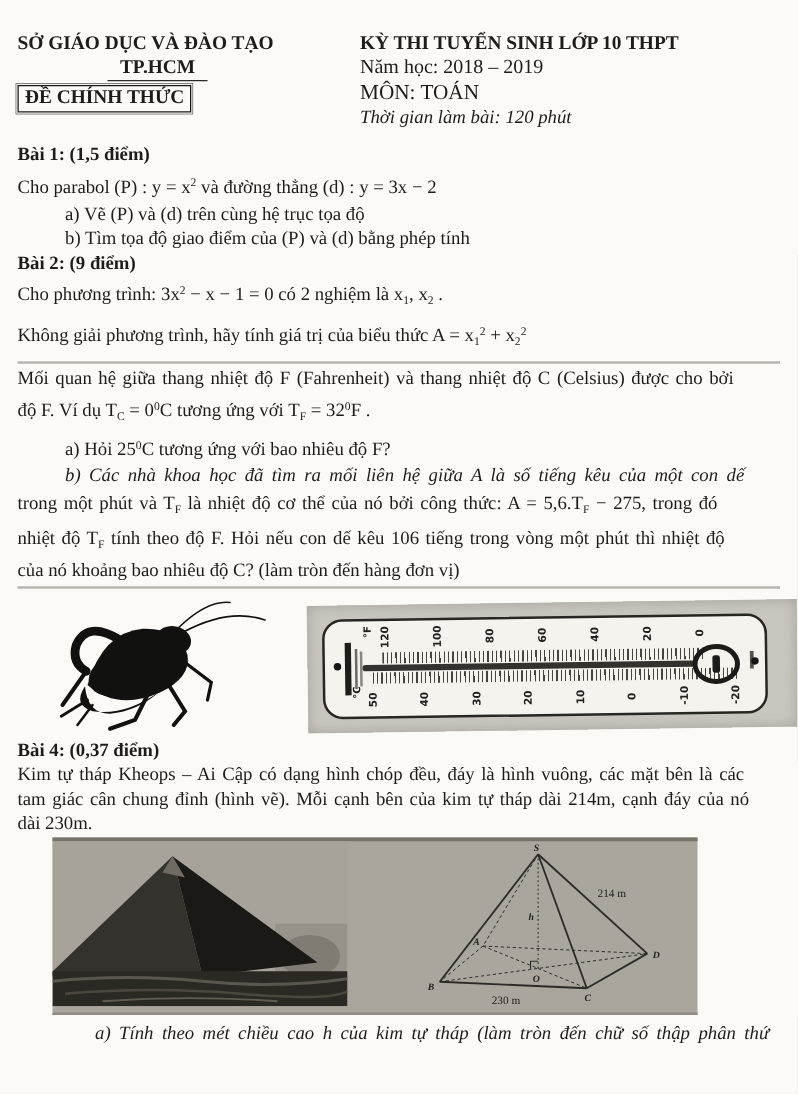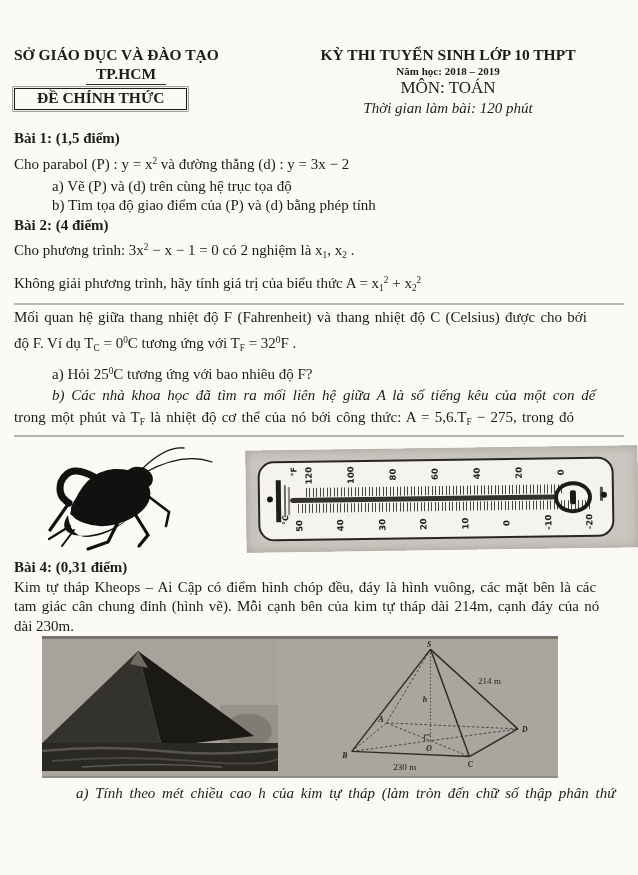--- a/index.html
+++ b/index.html
@@ -1,27 +1,27 @@
 <!DOCTYPE html>
 <html lang="vi"><head>
 <meta charset="utf-8">
 <style>
   html,body{margin:0;padding:0;background:#e8e8e6;}
   .page{position:relative;width:638px;height:875px;margin:0 auto;background:#fbfaf7;overflow:hidden;
         font-family:"Liberation Serif","DejaVu Serif",serif;color:#1c1c1a;}
   
-  .hdr{display:flex;margin:46px 18px 0 14px;}
+  .hdr{display:flex;margin:26px 18px 0 14px;}
   .hdr-left{width:224px;}
   .hl1{font-weight:bold;font-size:15.5px;white-space:nowrap;}
   .hl2wrap{text-align:center;margin-top:1px;font-family:Liberation Serif, serif;}
   .hl2{display:inline-block;font-weight:bold;font-size:15.5px;border-bottom:1.6px solid #2a2a28;padding:0 10px 1px;}
-  .hbox{display:inline-block;font-weight:bold;font-size:15.5px;border:1.8px solid #1a1a18;padding:0 22px 2px;margin-top:3px;box-shadow:0 0 0 1px #f0efec,0 0 0 1.5px #4a4a46;}
-  .hdr-right{margin-left:auto;width:320px;text-align:center;margin-right:12px;}
+  .hbox{display:inline-block;font-weight:bold;font-size:15.5px;border:1.8px solid #1a1a18;padding:0 5px 2px;margin-top:3px;box-shadow:0 0 0 1px #f0efec,0 0 0 1.5px #4a4a46;}
+  .hdr-right{margin-left:auto;width:320px;text-align:left;margin-right:12px;}
   .hr1{font-weight:bold;font-size:15.5px;white-space:nowrap;}
-  .hr2{font-weight:bold;font-size:11px;margin-top:1px;}
+  .hr2{font-weight:normal;font-size:16px;margin-top:1px;}
   .hr3{font-weight:normal;font-size:17px;margin-top:1px;}
   .hr4{font-style:italic;font-size:15px;margin-top:2px;}
   
   .main{margin:12px 14px 0 14px;font-size:15px;}
   .ln{display:block;line-height:19.5px;white-space:nowrap;}
   .bold{font-weight:bold;}
   .f{line-height:25px;}
   .tall{line-height:23px;}
   .ind{padding-left:38px;}
   .ind4{padding-left:62px;}
@@ -82,30 +82,32 @@
     </div>
   </div>
 
   <div class="main">
 
     <span class="ln bold">Bài 1: (1,5 điểm)</span>
     <span class="ln f">Cho parabol (P) : y = x<sup>2</sup> và đường thẳng (d) : y = 3x − 2</span>
     <span class="ln ind">a) Vẽ (P) và (d) trên cùng hệ trục tọa độ</span>
     <span class="ln ind">b) Tìm tọa độ giao điểm của (P) và (d) bằng phép tính</span>
 
-    <span class="ln bold">Bài 2: (4 điểm)</span>
+    <span class="ln bold">Bài 2: (9 điểm)</span>
     <span class="ln f">Cho phương trình: 3x<sup>2</sup> − x − 1 = 0 có 2 nghiệm là x<sub>1</sub>, x<sub>2</sub> .</span>
     <span class="ln f">Không giải phương trình, hãy tính giá trị của biểu thức A = x<sub>1</sub><sup>2</sup> + x<sub>2</sub><sup>2</sup></span>
 
     <div class="streak"></div>
     <span class="ln tall js1">Mối quan hệ giữa thang nhiệt độ F (Fahrenheit) và thang nhiệt độ C (Celsius) được cho bởi</span>
     <span class="ln tall">độ F. Ví dụ T<sub>C</sub> = 0<sup>0</sup>C tương ứng với T<sub>F</sub> = 32<sup>0</sup>F .</span>
     <span class="ln tall ind">a) Hỏi 25<sup>0</sup>C tương ứng với bao nhiêu độ F?</span>
     <span class="ln ind js2">b) Các nhà khoa học đã tìm ra mối liên hệ giữa A là số tiếng kêu của một con dế</span>
     <span class="ln tall js1">trong một phút và T<sub>F</sub> là nhiệt độ cơ thể của nó bởi công thức: A = 5,6.T<sub>F</sub> − 275, trong đó</span>
+    <span class="ln tall js1">nhiệt độ T<sub>F</sub> tính theo độ F. Hỏi nếu con dế kêu 106 tiếng trong vòng một phút thì nhiệt độ</span>
+    <span class="ln">của nó khoảng bao nhiêu độ C? (làm tròn đến hàng đơn vị)</span>
     <div class="streak"></div>
 
     <div class="fig1">
       <svg class="cricket" width="180" height="112" viewBox="0 0 180 112">
         <g fill="none" stroke="#111110" stroke-linecap="round">
           <path d="M108,30 Q145,10 174,20" stroke-width="1.3"></path>
           <path d="M105,26 Q128,4 146,6" stroke-width="1.3"></path>
           <path d="M58,36 Q32,20 23,40 Q19,54 31,61" stroke-width="7"></path>
           <path d="M31,61 L12,88" stroke-width="3.2"></path>
           <path d="M80,80 L70,100 L50,107" stroke-width="3.2"></path>
@@ -153,22 +155,22 @@
           </div>
           <div class="tm-oval">
               <div></div>
             </div>
           <div class="tm-rtxt"></div>
           <div class="tm-dot r"></div>
         </div>
       </div>
     </div>
 
-    <span class="ln bold">Bài 4: (0,31 điểm)</span>
-    <span class="ln js1">Kim tự tháp Kheops – Ai Cập có điểm hình chóp đều, đáy là hình vuông, các mặt bên là các</span>
+    <span class="ln bold">Bài 4: (0,37 điểm)</span>
+    <span class="ln js1">Kim tự tháp Kheops – Ai Cập có dạng hình chóp đều, đáy là hình vuông, các mặt bên là các</span>
     <span class="ln js1">tam giác cân chung đỉnh (hình vẽ). Mỗi cạnh bên của kim tự tháp dài 214m, cạnh đáy của nó</span>
     <span class="ln">dài 230m.</span>
 
     <div class="fig2">
       <svg class="photo" width="236" height="132" viewBox="0 0 236 132">
         <rect x="0" y="0" width="236" height="132" fill="#a7a39b"></rect>
         <rect x="178" y="66" width="58" height="44" fill="#97938a"></rect>
         <ellipse cx="206" cy="92" rx="24" ry="17" fill="#807c73"></ellipse>
         <polygon points="96,12 -4,108 120,108" fill="#34322d"></polygon>
         <polygon points="96,12 120,108 212,97" fill="#1a1915"></polygon>

